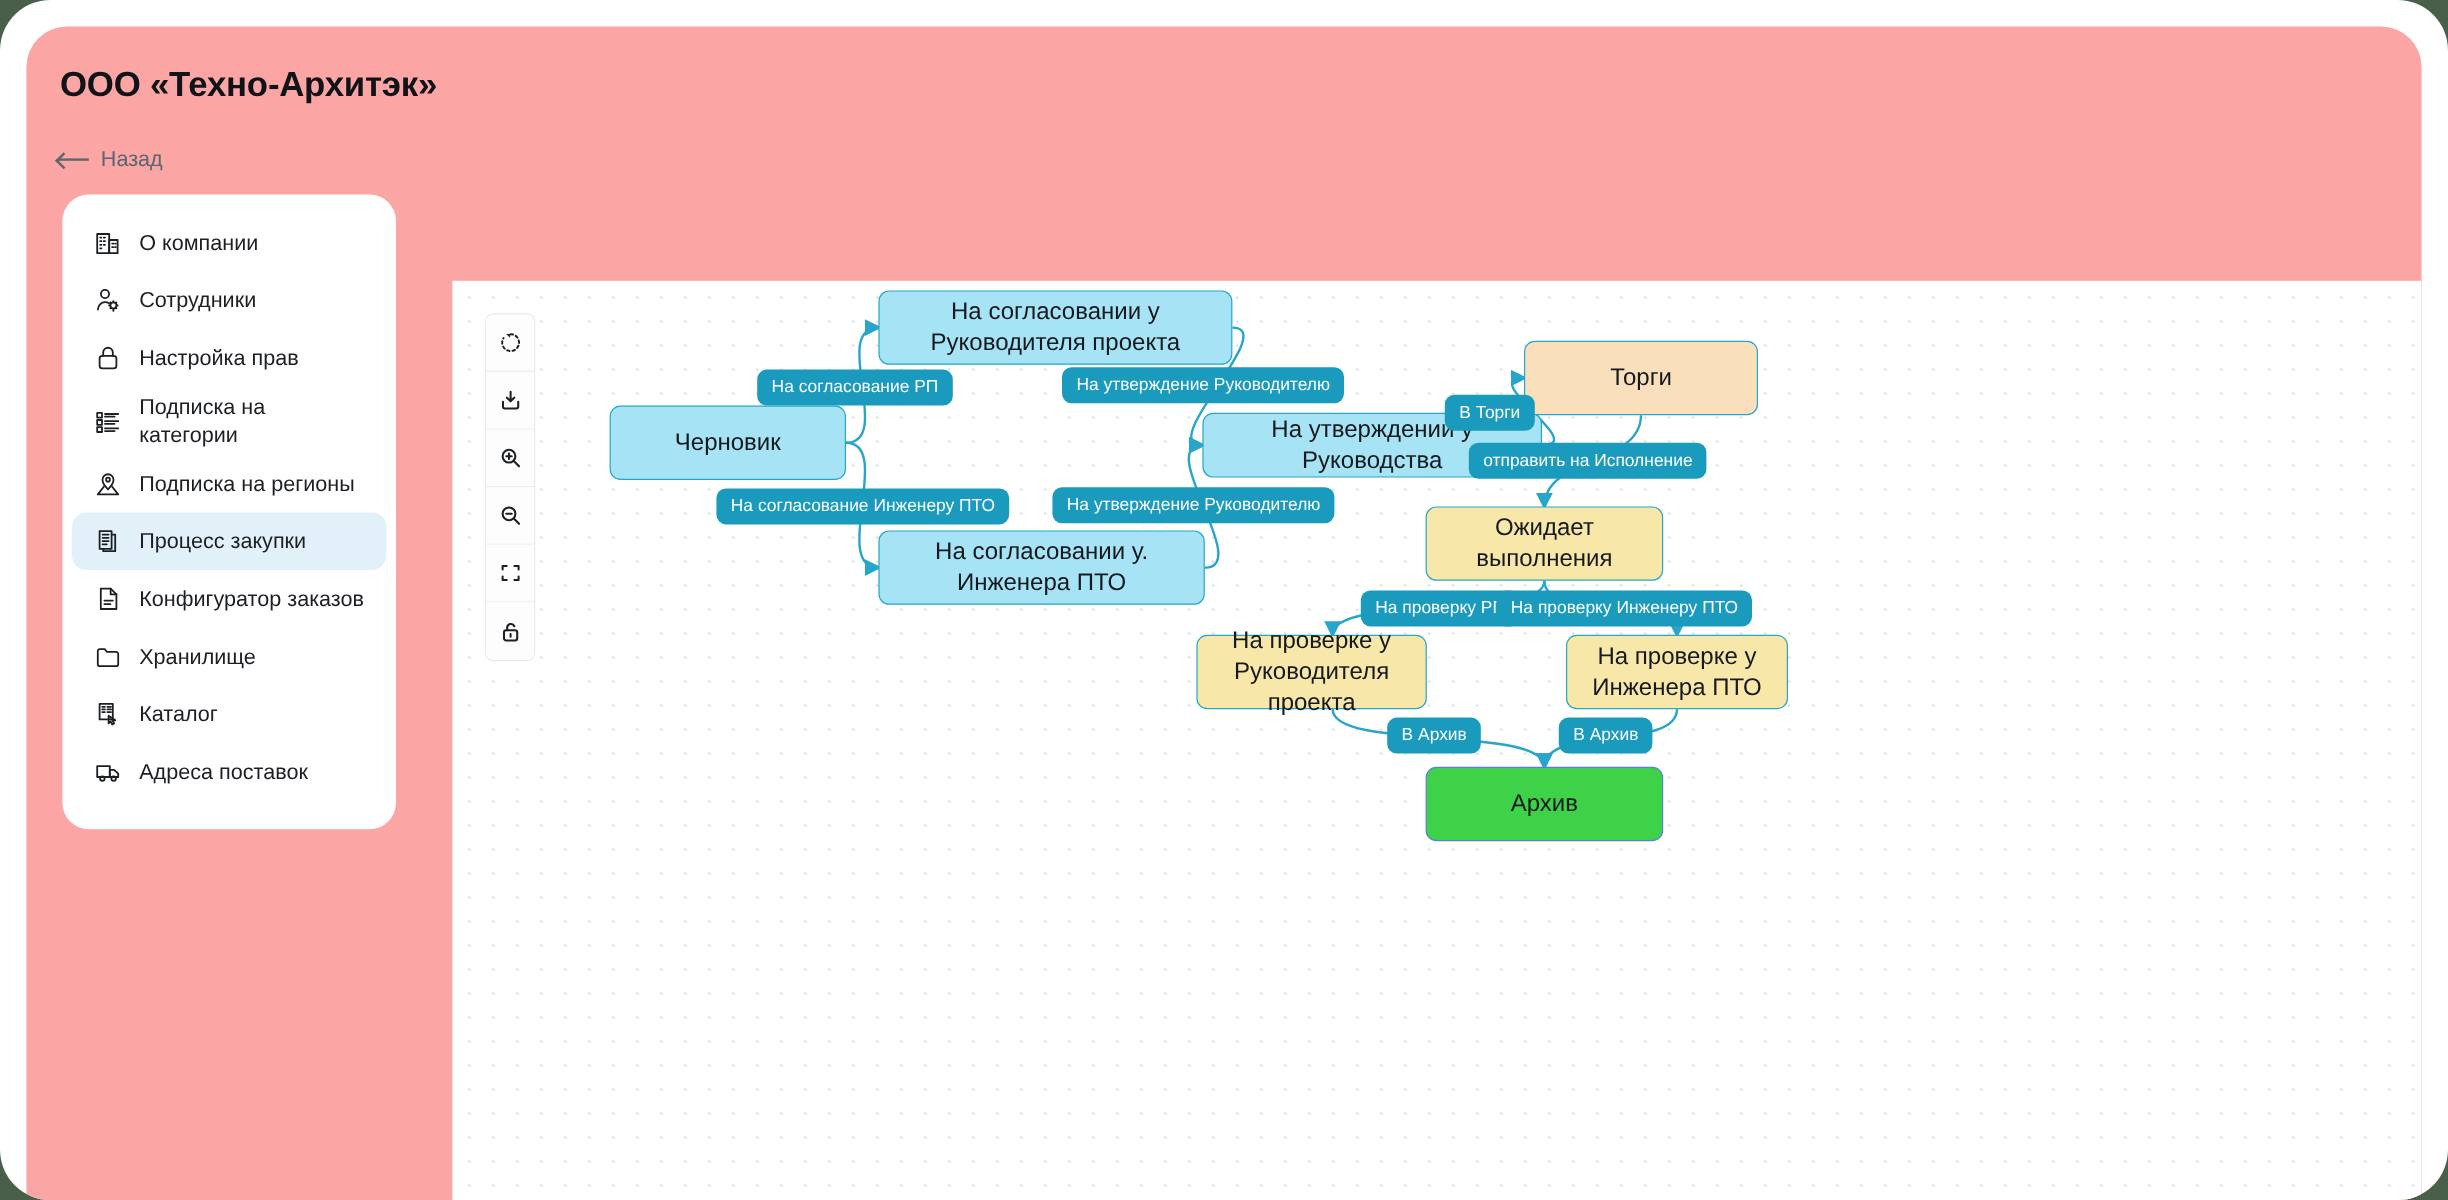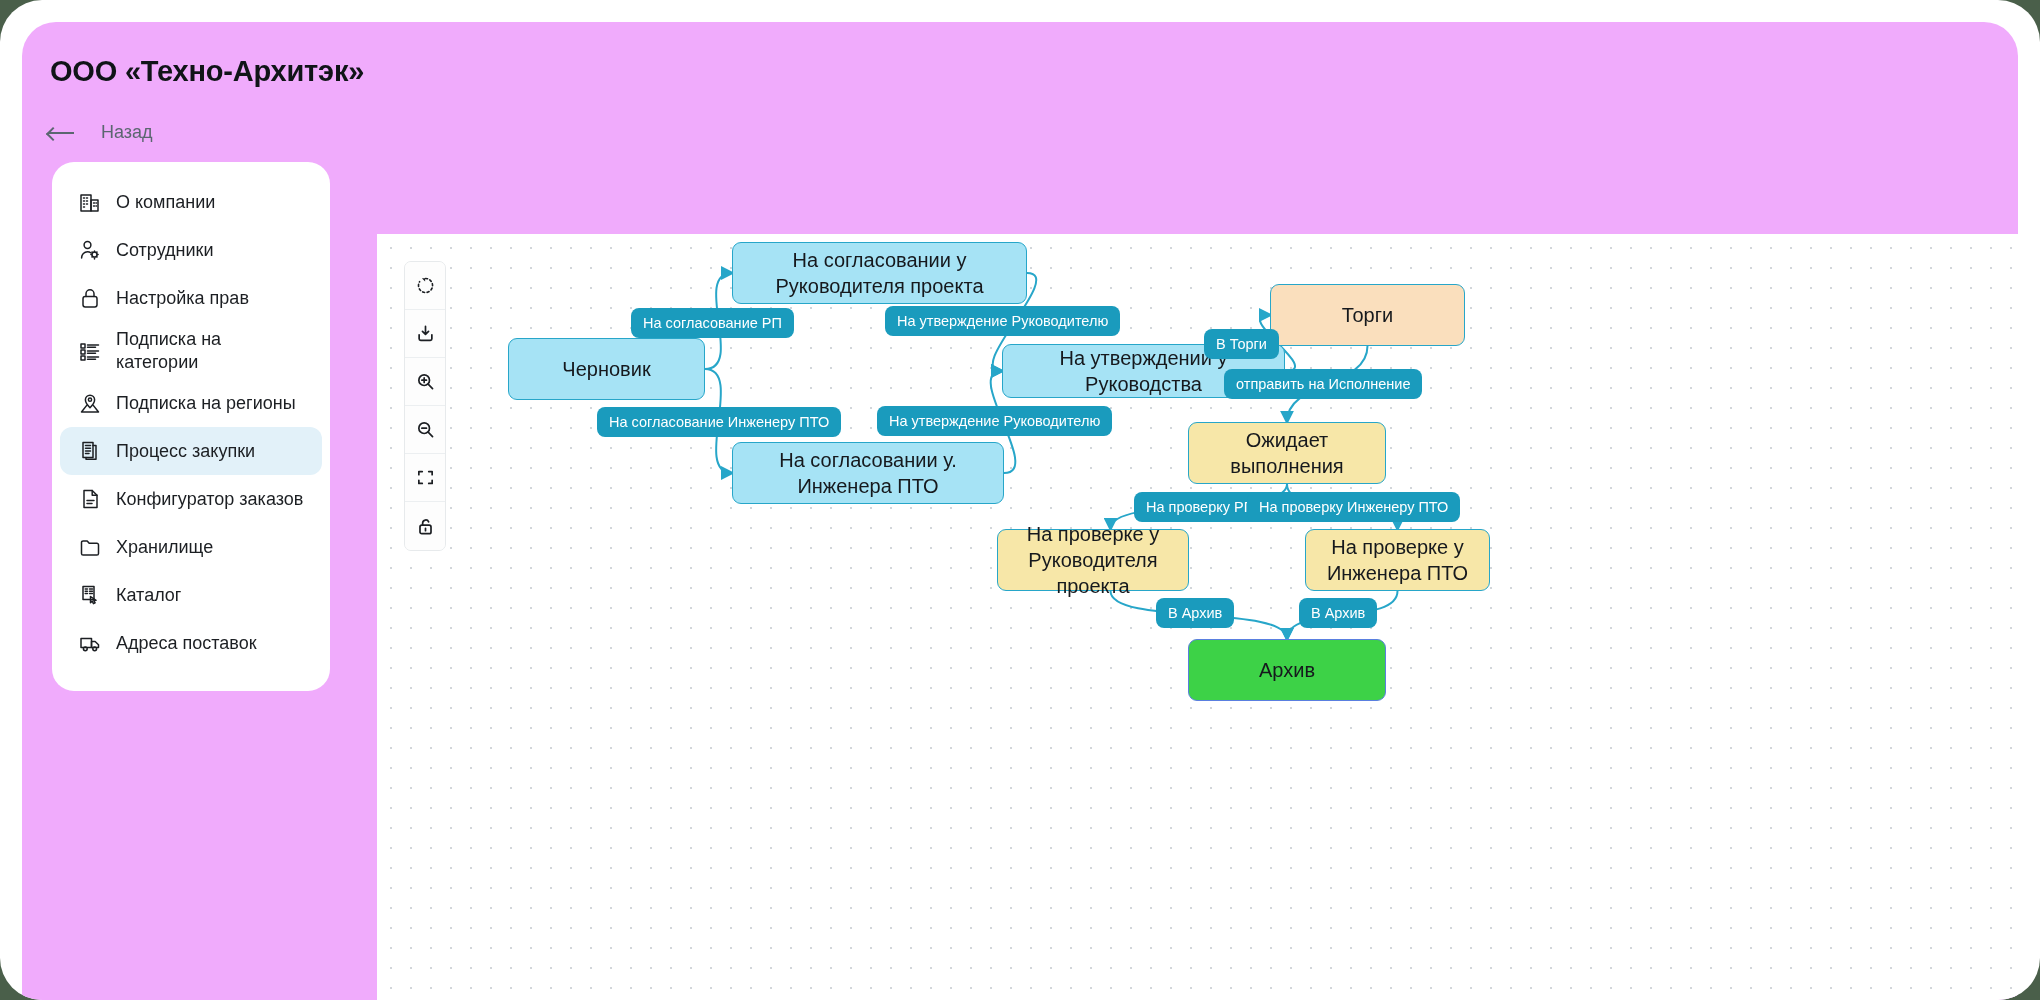--- a/index.html
+++ b/index.html
@@ -16,36 +16,36 @@
     position: absolute; inset: 0;
     background: #ffffff;
     border-radius: 42px;
     overflow: hidden;
   }
 
   
   #app-card {
     position: absolute;
     left: 22px; top: 22px; right: 22px; bottom: 0px;
-    background: #f0abfc;
+    background: #fca5a5;
     border-radius: 34px 34px 0 0;
     overflow: hidden;
     padding-left: 16px;
   }
 
   
   #header { position: absolute; left: 0; top: 0; width: 100%; height: 140px; }
   #company-title {
     position: absolute; left: 28px; top: 33px;
     font-size: 29px; font-weight: bold; color: #101418;
     letter-spacing: -0.2px;
   }
   #back-link {
     position: absolute; left: 26px; top: 100px;
-    display: flex; align-items: center; gap: 27px;
+    display: flex; align-items: center; gap: 10px;
     cursor: pointer;
   }
   #back-link .arrow {
     display: block; width: 26px; height: 2px; background: #5b6670;
     position: relative;
   }
   #back-link .arrow::before {
     content: ""; position: absolute; left: 0; top: -3px;
     width: 8px; height: 8px;
     border-left: 2px solid #5b6670; border-bottom: 2px solid #5b6670;

